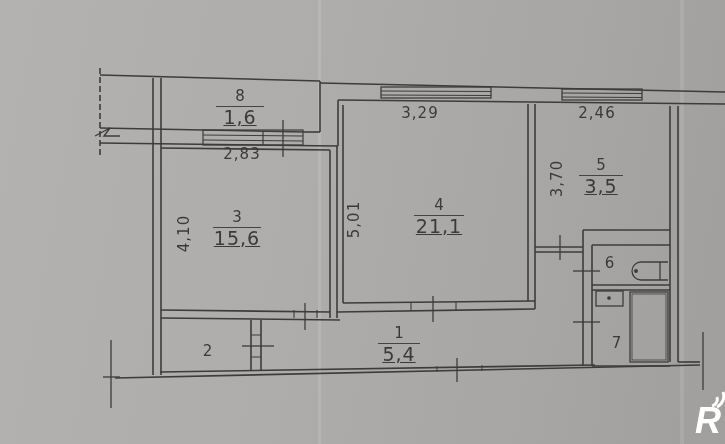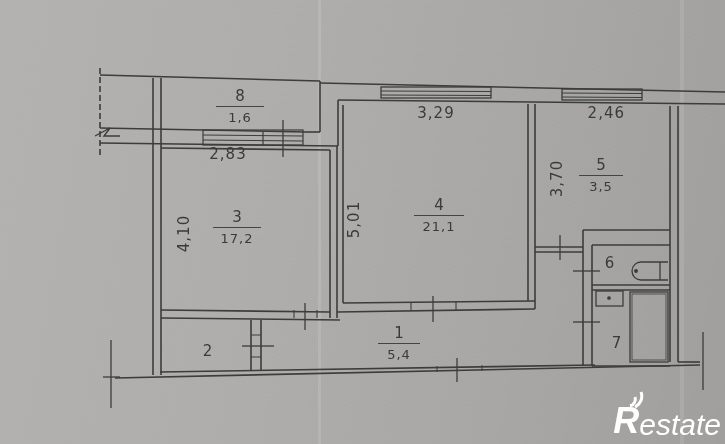--- a/index.html
+++ b/index.html
@@ -22,21 +22,21 @@
       background: rgba(255,255,255,0.10);
     }
     svg.plan { position: absolute; left: 0; top: 0; }
     .lbl {
       position: absolute; color: #3a3a3a; font-size: 15px; letter-spacing: 1px;
       text-align: center; line-height: 1;
     }
     .frac { position: absolute; text-align: center; color: #3a3a3a; }
     .frac .num { display: block; font-size: 15px; line-height: 17px; }
     .frac .bar { display: block; height: 1px; background: #444; margin: 1px 0 2px 0; }
-    .frac .den { display: block; font-size: 13px; line-height: 17px; letter-spacing: 1px; }
+    .frac .den { display: block; font-size: 19px; line-height: 17px; letter-spacing: 1px; text-decoration: underline; }
     .vert { transform: rotate(-90deg); transform-origin: center center; }
     .watermark {
       position: absolute; right: 4px; bottom: 2px;
       color: #ffffff; font-size: 30px; font-style: italic; letter-spacing: 0px;
       font-family: "Liberation Sans", sans-serif;
       display: flex; align-items: flex-end;
     }
     .watermark .r { font-weight: bold; font-size: 36px; position: relative; }
     .watermark .waves { position: absolute; left: 14px; top: -12px; }
   </style>
@@ -150,38 +150,38 @@
     <rect x="630" y="292" width="38" height="70"></rect>
     <rect x="632" y="294" width="34" height="66" stroke-width="0.8"></rect>
   </g>
 </svg>
 
 <div class="frac" style="left:216px; top:88px; width:48px;">
   <span class="num">8</span>
   <span class="bar"></span>
   <span class="den">1,6</span>
 </div>
-<div class="lbl" style="left:200px; top:147px; width:56px;">2,83</div>
+<div class="lbl" style="left:214px; top:147px; width:56px;">2,83</div>
 
 <div class="frac" style="left:213px; top:209px; width:48px;">
   <span class="num">3</span>
   <span class="bar"></span>
-  <span class="den">17,2</span>
+  <span class="den">15,6</span>
 </div>
 <div class="lbl vert" style="left:164px; top:226px; width:40px;">4,10</div>
 
-<div class="lbl" style="left:408px; top:106px; width:56px;">3,29</div>
+<div class="lbl" style="left:392px; top:106px; width:56px;">3,29</div>
 <div class="frac" style="left:414px; top:197px; width:50px;">
   <span class="num">4</span>
   <span class="bar"></span>
   <span class="den">21,1</span>
 </div>
 <div class="lbl vert" style="left:334px; top:212px; width:40px;">5,01</div>
 
-<div class="lbl" style="left:569px; top:106px; width:56px;text-align:right;">2,46</div>
+<div class="lbl" style="left:569px; top:106px; width:56px;">2,46</div>
 <div class="frac" style="left:579px; top:157px; width:44px;">
   <span class="num">5</span>
   <span class="bar"></span>
   <span class="den">3,5</span>
 </div>
 <div class="lbl vert" style="left:537px; top:171px; width:40px;">3,70</div>
 
 <div class="lbl" style="left:198px; top:344px; width:20px;">2</div>
 
 <div class="frac" style="left:378px; top:325px; width:42px;">
@@ -192,14 +192,13 @@
 
 <div class="lbl" style="left:602px; top:256px; width:16px;">6</div>
 <div class="lbl" style="left:609px; top:336px; width:16px;">7</div>
 
 <div class="watermark">
   <span class="r">R</span>
   <svg class="waves" width="22" height="20" viewBox="0 0 22 20">
     <path d="M3 18 A7 7 0 0 0 8 9" stroke="#fff" stroke-width="3" fill="none"></path>
     <path d="M8 19 A12 12 0 0 0 14 4" stroke="#fff" stroke-width="3" fill="none"></path>
   </svg>
-  <span>estate</span>
 </div>
 
 </body></html>

